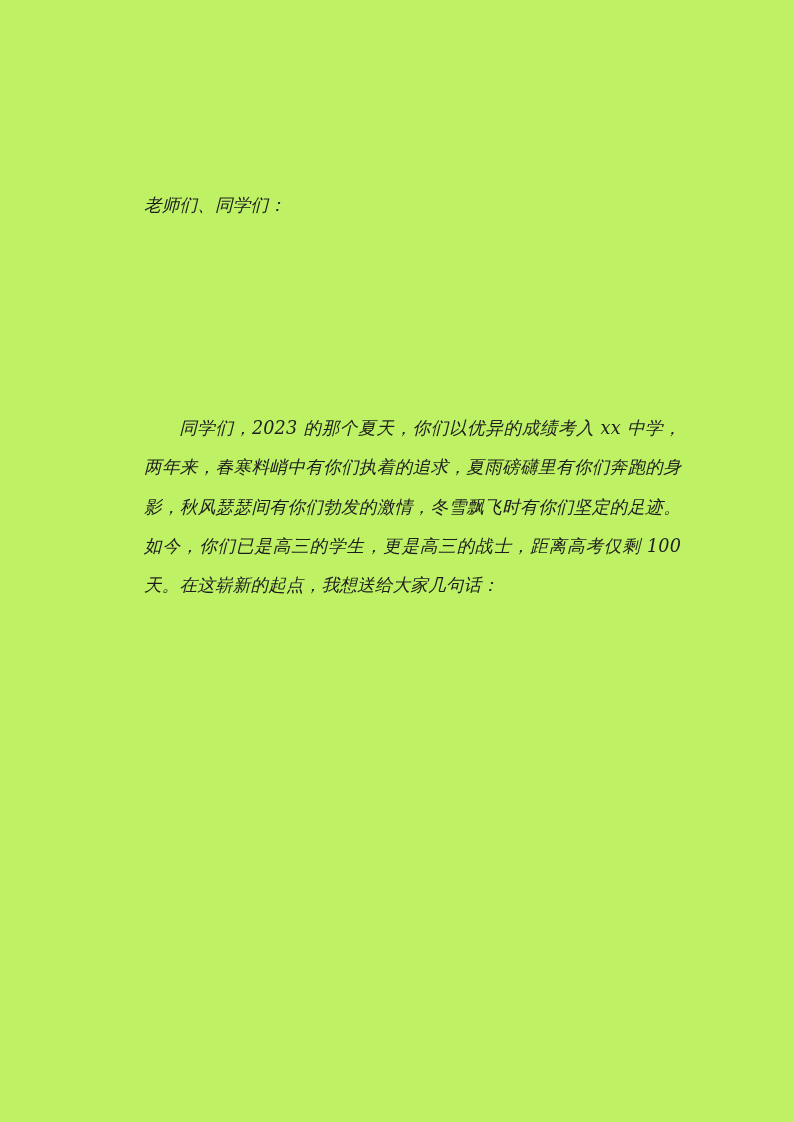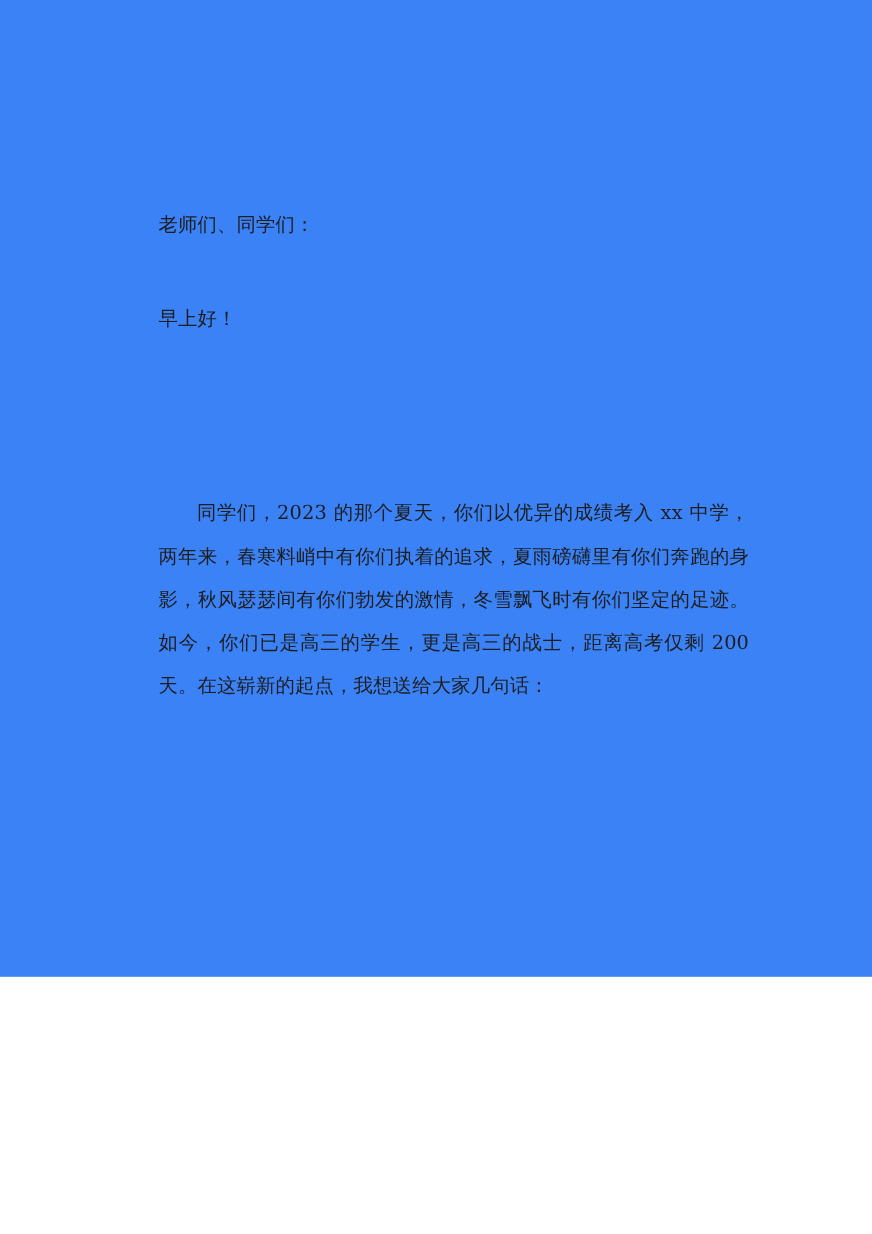--- a/index.html
+++ b/index.html
@@ -10,23 +10,24 @@
   body {
     width: 793px;
     height: 1122px;
     overflow: hidden;
     font-family: "DejaVu Serif", "Liberation Serif", serif;
     color: #1a1a1a;
   }
   .page {
     position: relative;
     width: 793px;
-    height: 888px;
-    background: #3b82f6;
+    height: 1122px;
+    background: #bef264;
     box-sizing: border-box;
+    font-style: italic;
   }
   .text-body {
     position: absolute;
     left: 144px;
     top: 186px;
     width: 537px;
   }
   p.para {
     margin: 0;
     font-size: 17.6px;
@@ -50,26 +51,25 @@
 </head>
 <body>
 
 <div class="page">
   <div class="text-body">
 
     <p class="para salutation">老师们、同学们：</p>
 
     <div class="gap-1"></div>
 
-    <p class="para">早上好！</p>
 
     <div class="gap-2"></div>
 
 
     <div class="gap-3"></div>
 
 
     <div class="gap-4"></div>
 
-    <p class="para indent">同学们，2023 的那个夏天，你们以优异的成绩考入 xx 中学，两年来，春寒料峭中有你们执着的追求，夏雨磅礴里有你们奔跑的身影，秋风瑟瑟间有你们勃发的激情，冬雪飘飞时有你们坚定的足迹。如今，你们已是高三的学生，更是高三的战士，距离高考仅剩 200 天。在这崭新的起点，我想送给大家几句话：</p>
+    <p class="para indent">同学们，2023 的那个夏天，你们以优异的成绩考入 xx 中学，两年来，春寒料峭中有你们执着的追求，夏雨磅礴里有你们奔跑的身影，秋风瑟瑟间有你们勃发的激情，冬雪飘飞时有你们坚定的足迹。如今，你们已是高三的学生，更是高三的战士，距离高考仅剩 100 天。在这崭新的起点，我想送给大家几句话：</p>
 
   </div>
 </div>
 
 </body></html>

